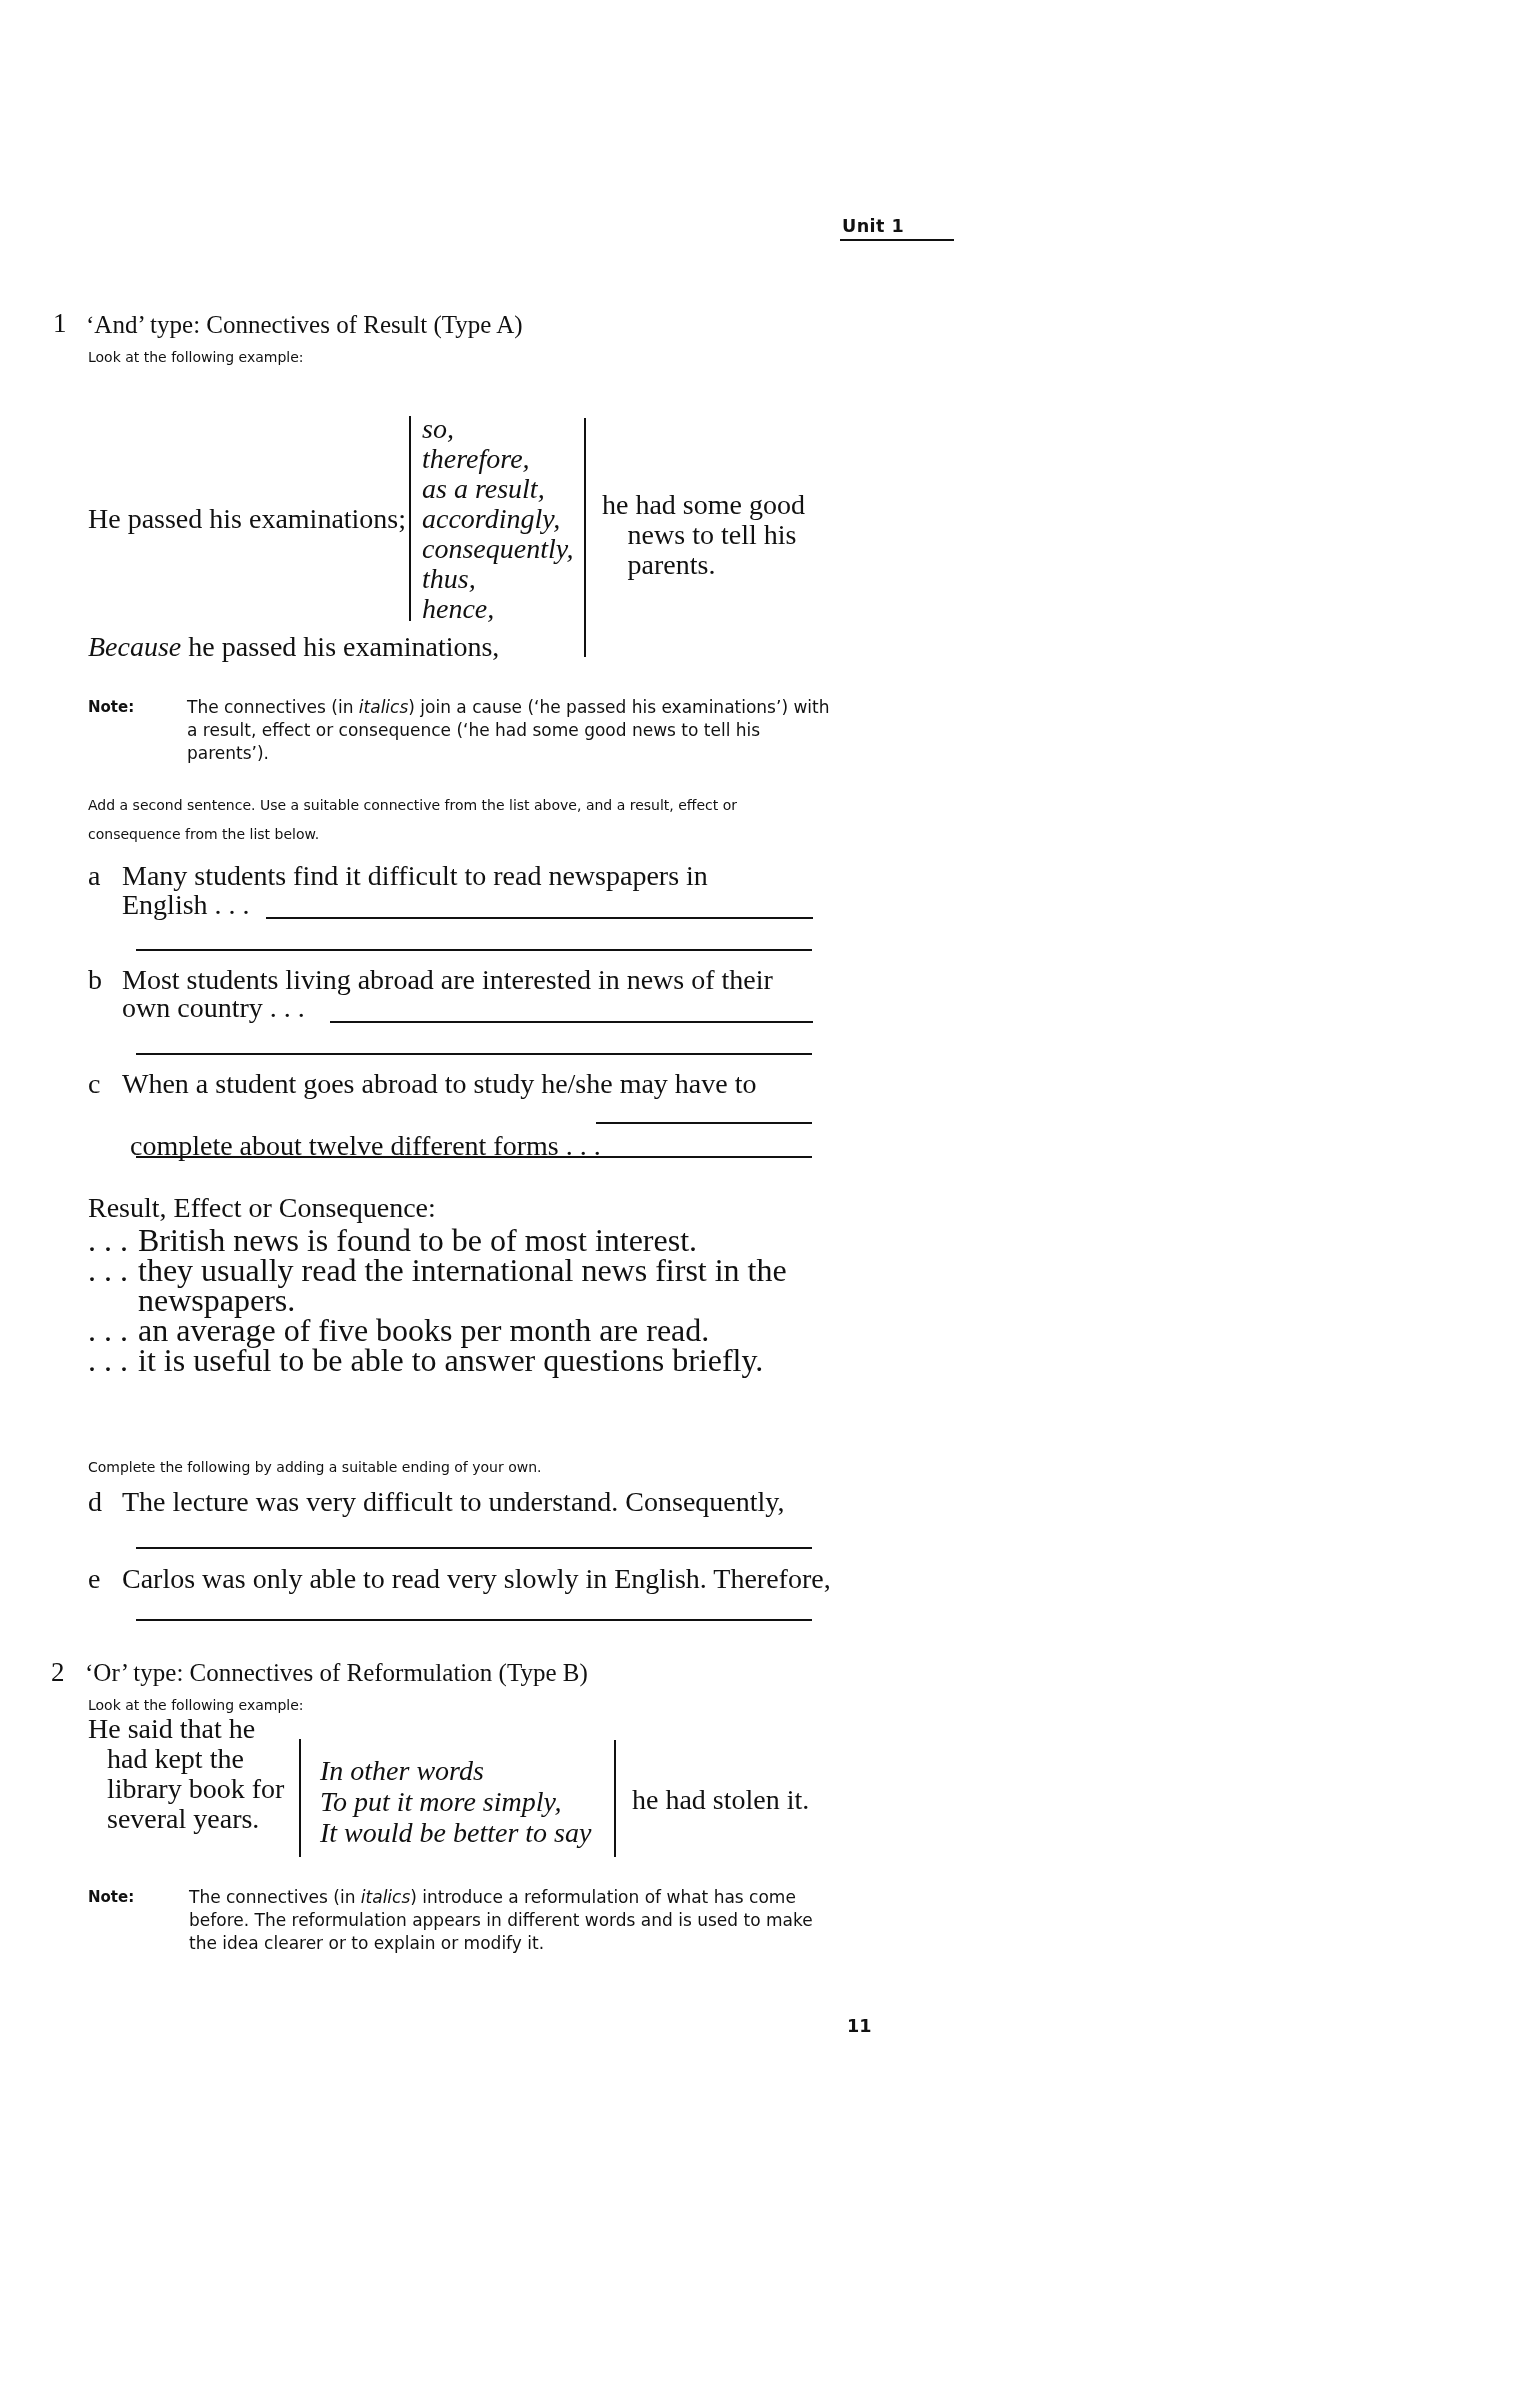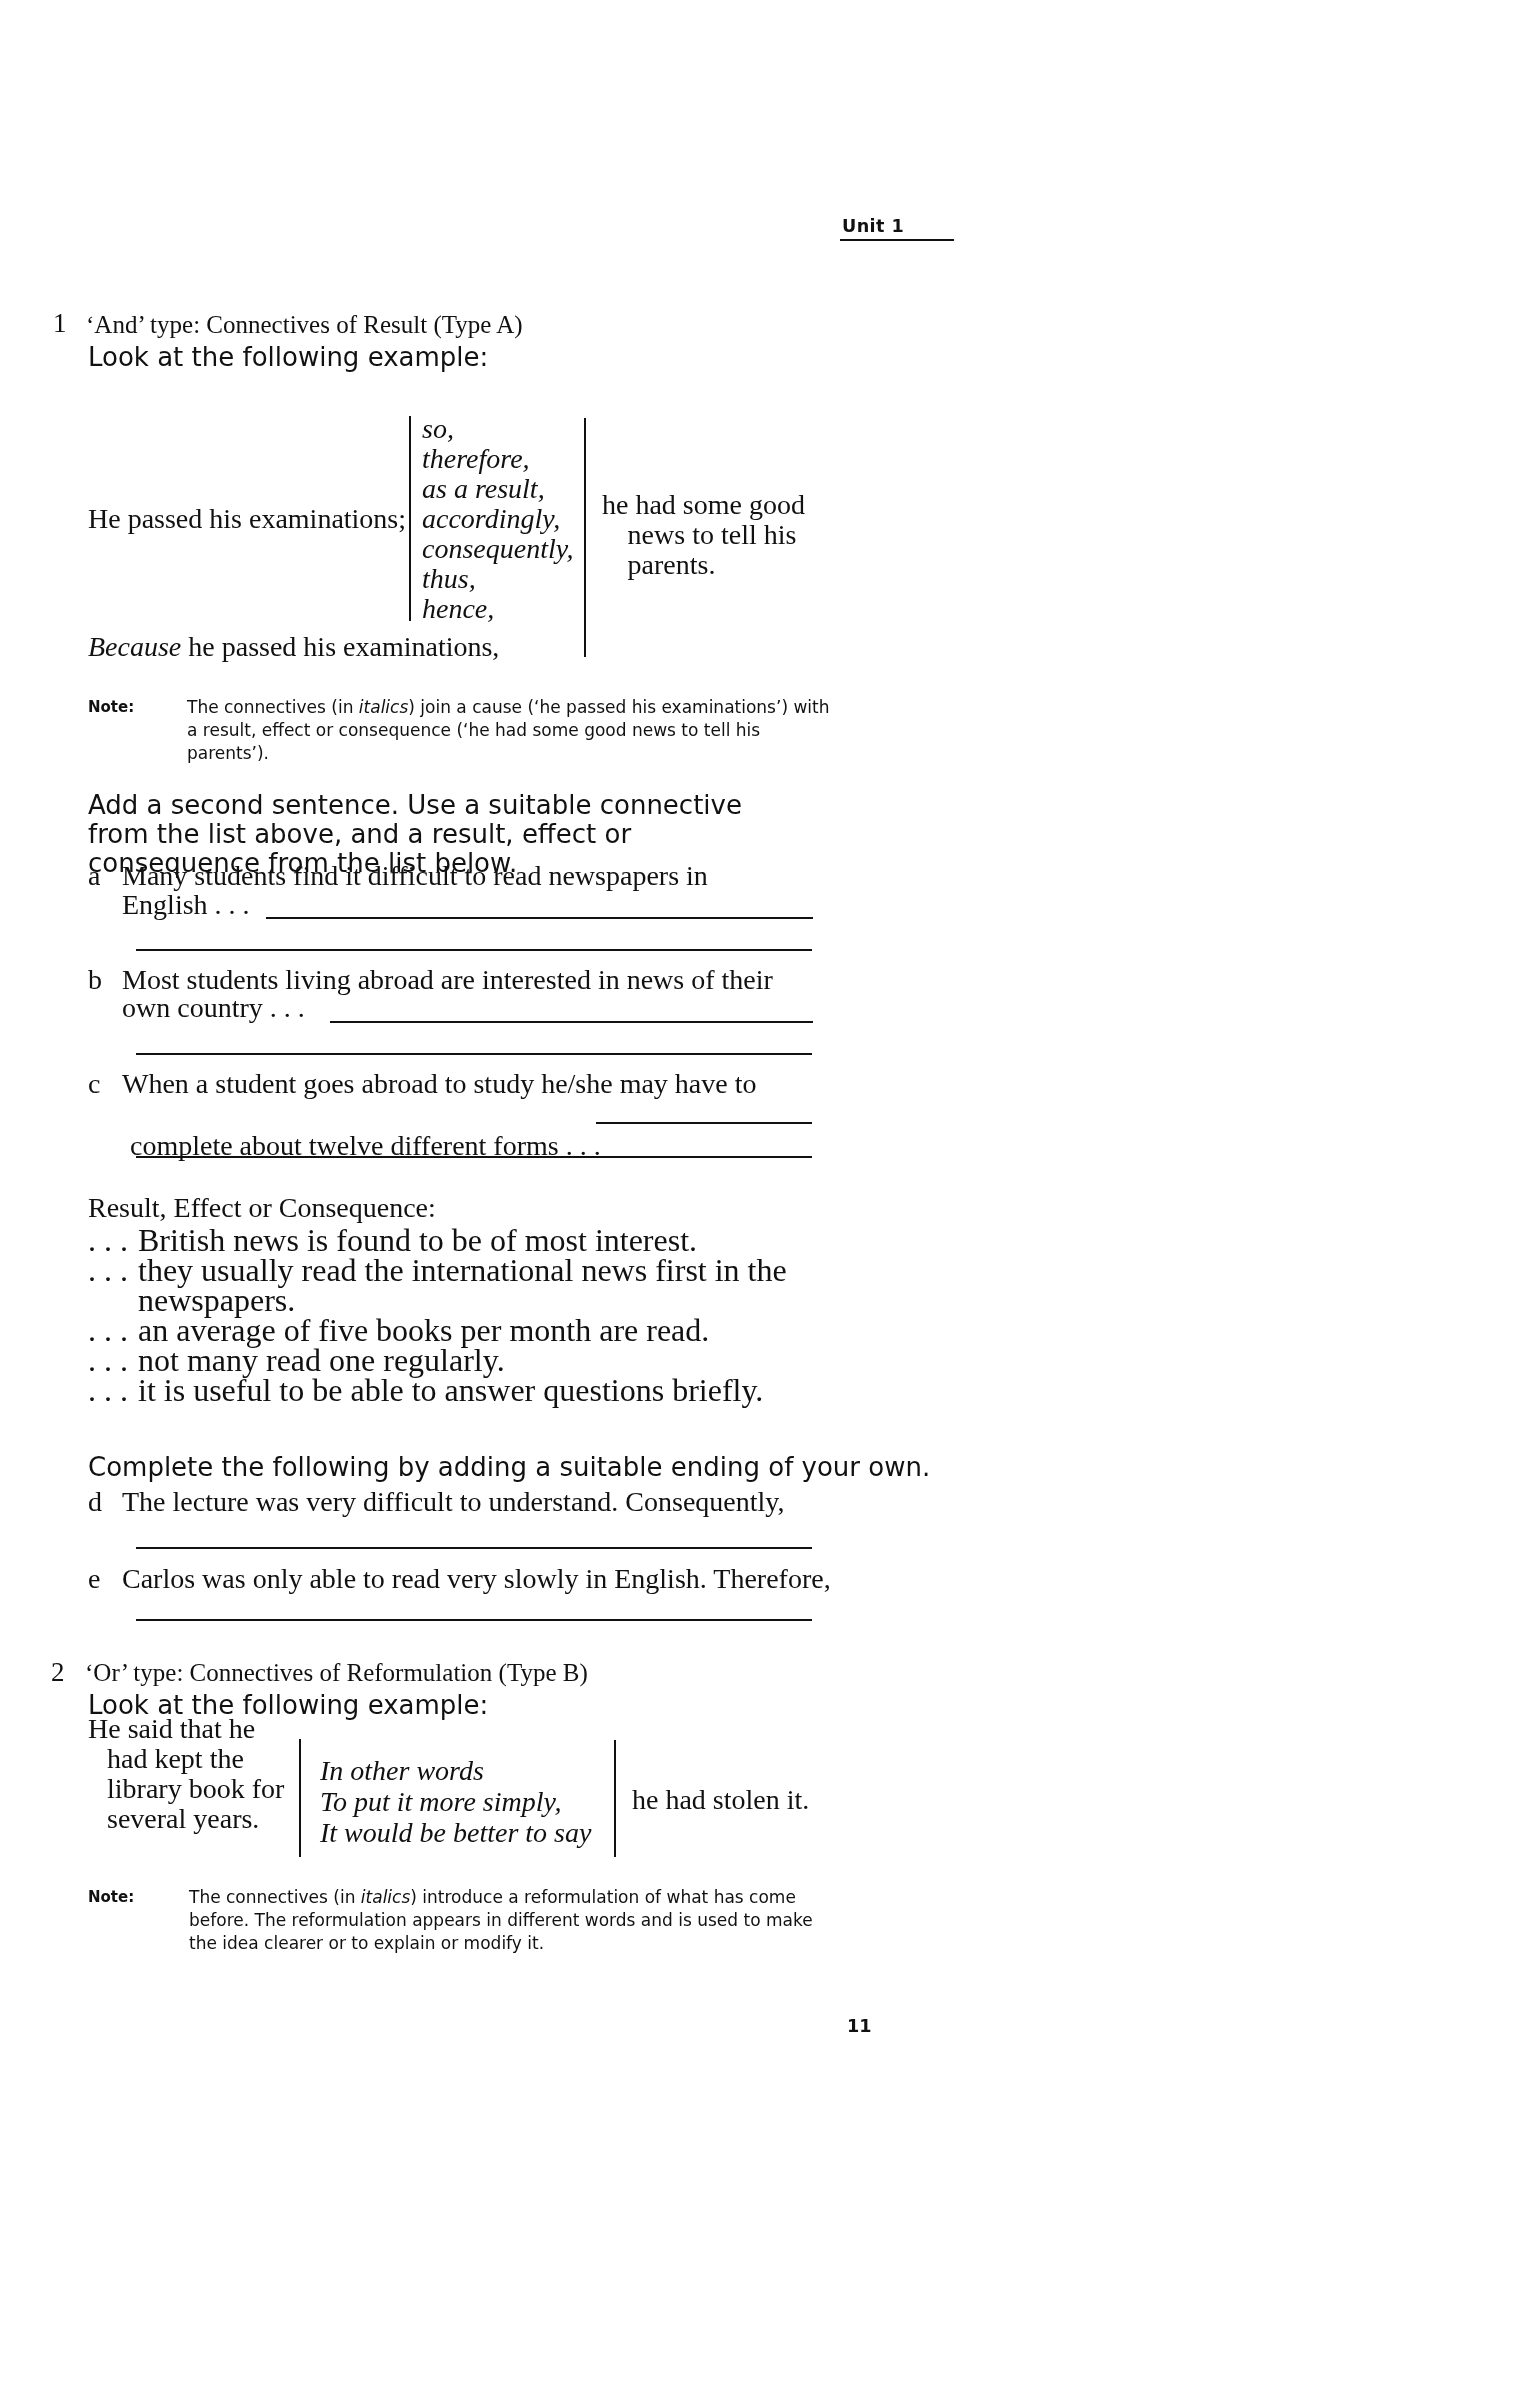--- a/index.html
+++ b/index.html
@@ -9,21 +9,21 @@
   .sans { font-family:"DejaVu Sans", "Liberation Sans", sans-serif; }
   .it { font-style:italic; }
 
   
   .unit { left:842px; top:216px; font-size:17.6px; font-weight:bold; letter-spacing:0.4px; }
   .unit-rule { left:840px; top:239px; width:114px; height:2.4px; background:#111; }
 
   
   .sec-num { font-size:27px; }
   .sec-title { font-size:25px; }
-  .instr { font-size:26px; line-height:29px; }
+  .instr { font-size:14px; line-height:29px; }
 
   .body { font-size:28px; line-height:30px; }
   .vline { width:2.4px; background:#111; }
   .rule { height:1.6px; background:#111; }
 
   .note-label { font-size:15px; font-weight:bold; }
   .note-text { font-size:17px; line-height:23px; width:656px; }
 
   .list-line { font-size:32px; line-height:30px; white-space:nowrap; }
   .list-dots { display:inline-block; width:50px; }
@@ -84,21 +84,20 @@
 <div class="abs serif body" style="left:130px; top:1098px;margin-top:33px;">complete about twelve different forms . . .</div>
 <div class="abs rule" style="left:596px; top:1122px; width:216px;"></div>
 <div class="abs rule" style="left:136px; top:1156px; width:676px;"></div>
 
 <div class="abs serif body" style="left:88px; top:1193px;">Result, Effect or Consequence:</div>
 <div class="abs serif" style="left:88px; top:1225px;">
   <div class="list-line"><span class="list-dots">. . .</span><span>British news is found to be of most interest.</span></div>
   <div class="list-line"><span class="list-dots">. . .</span><span>they usually read the international news first in the</span></div>
   <div class="list-line"><span class="list-dots"></span><span>newspapers.</span></div>
   <div class="list-line"><span class="list-dots">. . .</span><span>an average of five books per month are read.</span></div>
-  <div class="list-line"><span class="list-dots">. . .</span><span>not many read one regularly.</span></div>
   <div class="list-line"><span class="list-dots">. . .</span><span>it is useful to be able to answer questions briefly.</span></div>
 </div>
 
 <div class="abs sans instr" style="left:88px; top:1453px;">Complete the following by adding a suitable ending of your own.</div>
 
 <div class="abs serif body" style="left:88px; top:1487px;">d</div>
 <div class="abs serif body" style="left:122px; top:1487px;">The lecture was very difficult to understand. Consequently,</div>
 <div class="abs rule" style="left:136px; top:1547px; width:676px;"></div>
 
 <div class="abs serif body" style="left:88px; top:1564px;">e</div>

